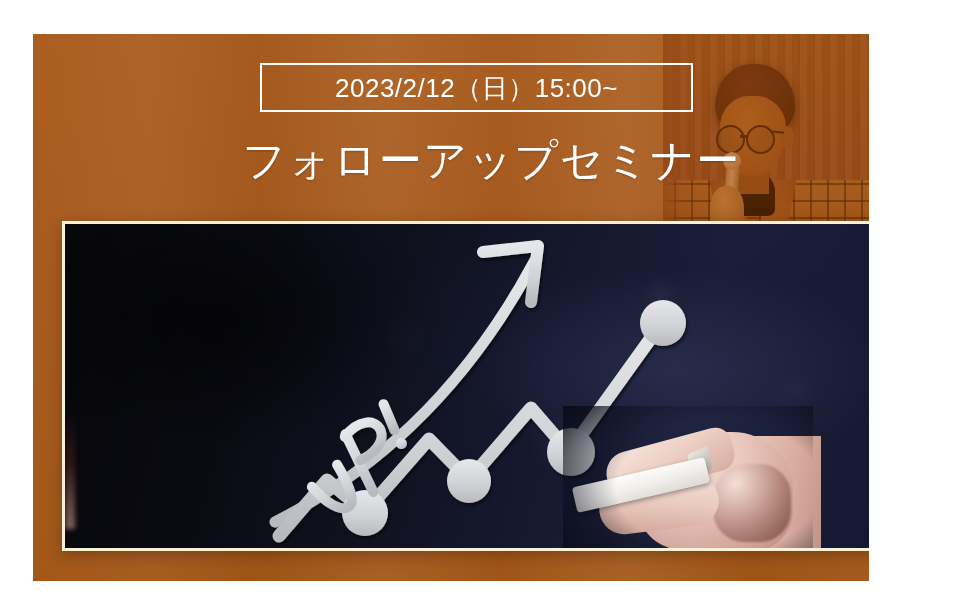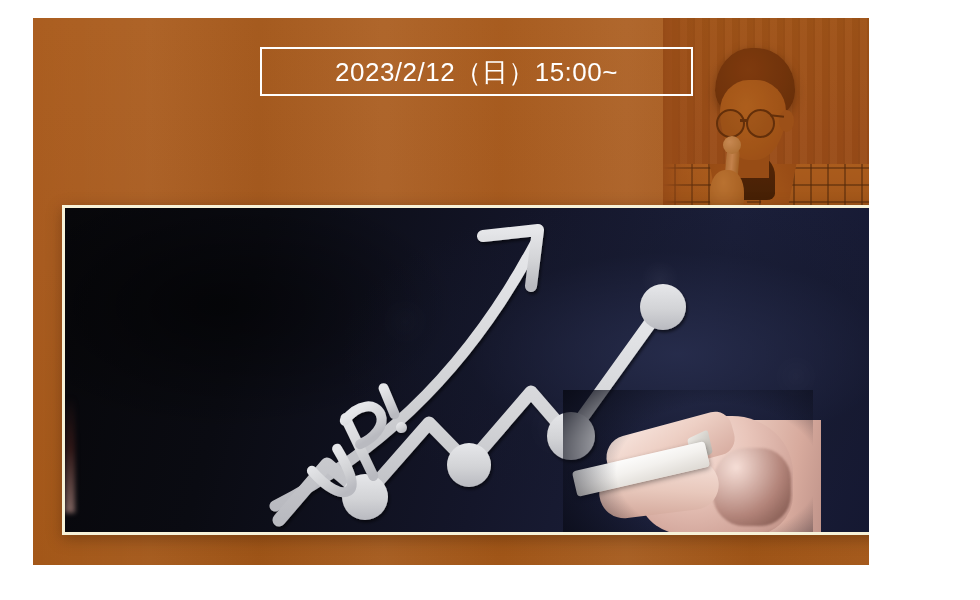--- a/index.html
+++ b/index.html
@@ -4,21 +4,21 @@
 <title>Seminar Banner</title>
 <style>
   html,body{margin:0;padding:0;background:#ffffff;}
   body{width:980px;height:600px;overflow:hidden;
        font-family:"Liberation Sans","DejaVu Sans",sans-serif;}
 
   
   #canvas{position:relative;width:980px;height:600px;background:#ffffff;}
 
   
-  #panel{position:absolute;left:33px;top:18px;width:836px;height:547px;
+  #panel{position:absolute;left:33px;top:34px;width:836px;height:547px;
     background:
       linear-gradient(90deg,
         rgba(255,255,255,0.00) 0%,
         rgba(255,255,255,0.035) 14%,
         rgba(0,0,0,0.035) 27%,
         rgba(255,255,255,0.05) 42%,
         rgba(0,0,0,0.02) 56%,
         rgba(255,255,255,0.06) 71%,
         rgba(0,0,0,0.03) 86%,
         rgba(255,255,255,0.02) 100%),
@@ -186,20 +186,21 @@
       <div class="hand"></div>
       <div class="mic"></div>
       <div class="fade"></div>
       <div class="tint"></div>
     </div>
 
     <div id="datebox">
       <span class="txt">2023/2/12（日）15:00~</span>
     </div>
 
+    <div id="title">フォローアップセミナー</div>
 
     <div id="boardwrap">
       <div id="board">
         <div class="dust"></div>
 
         <svg viewBox="0 0 850 324" width="850" height="324">
           <defs>
             <linearGradient id="chalkg" x1="0" y1="0" x2="0" y2="1">
               <stop offset="0%" stop-color="#e6e7ea"></stop>
               <stop offset="55%" stop-color="#d2d3d6"></stop>

